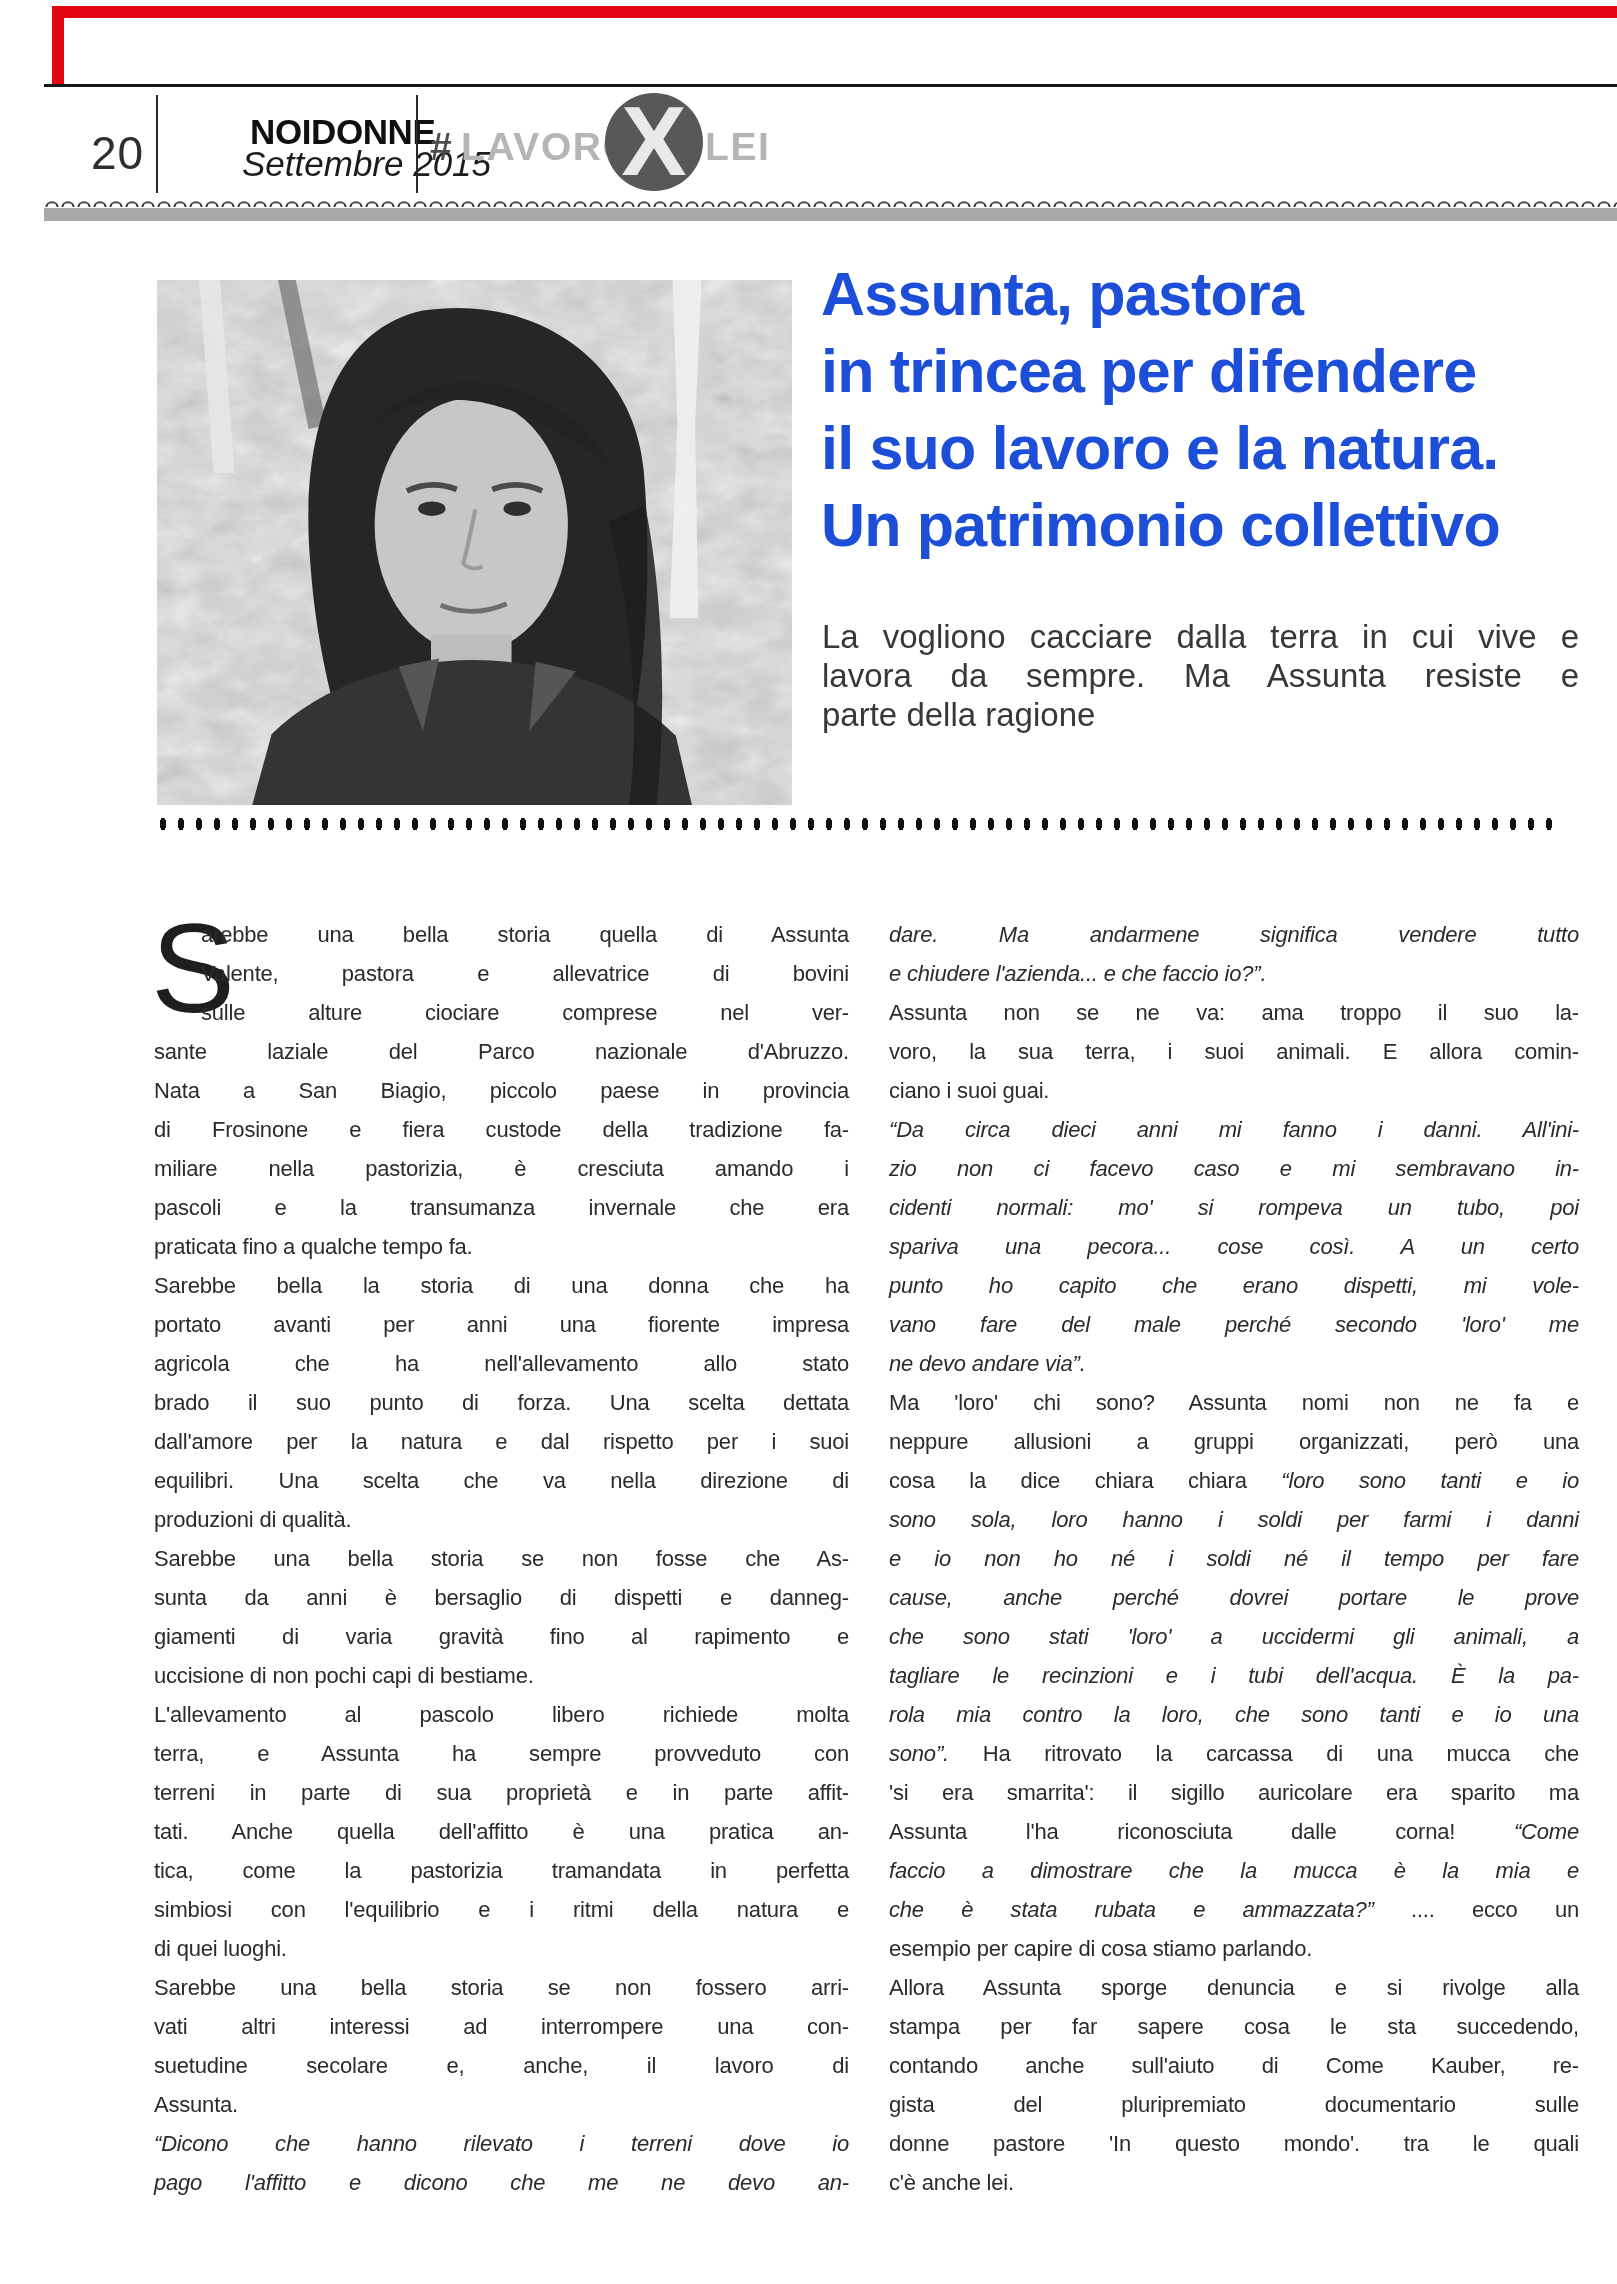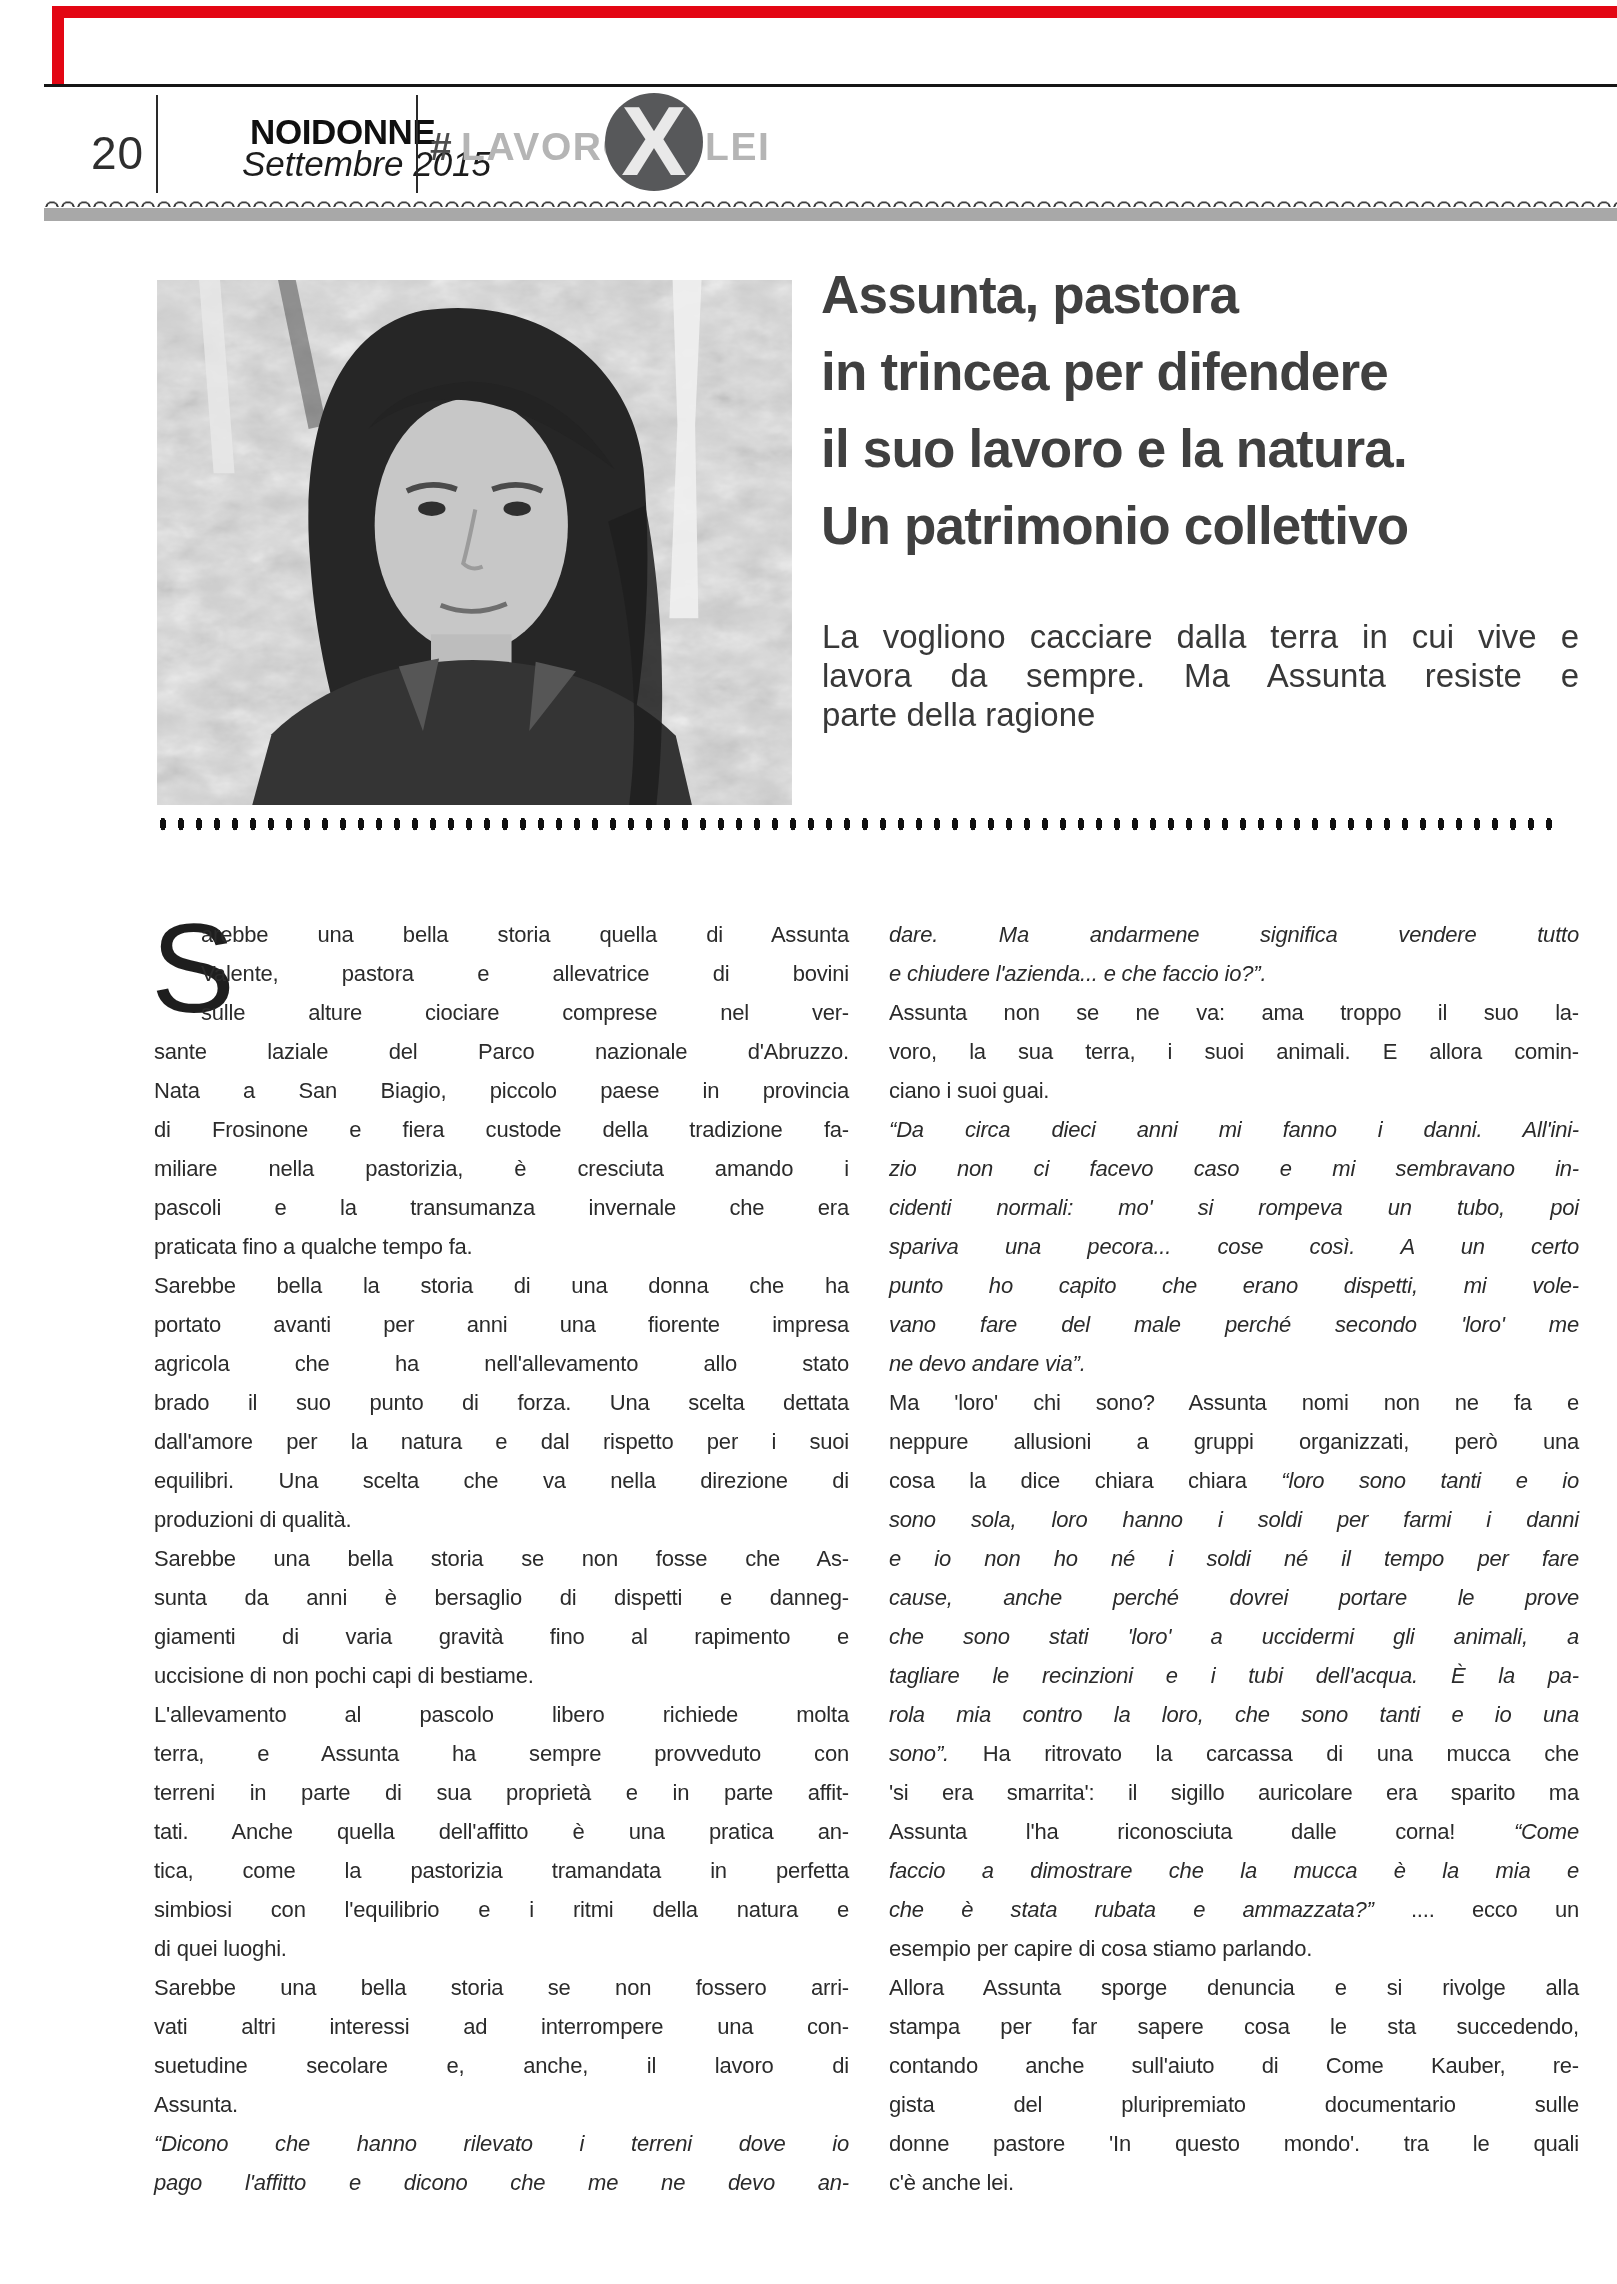--- a/index.html
+++ b/index.html
@@ -21,22 +21,22 @@
   .logo-circle{left:561px;top:93px;width:98px;height:98px;border-radius:50%;background:#57585a;z-index:1;}
   .logo-x{left:559px;top:86px;width:102px;text-align:center;font-size:98px;line-height:110px;
           font-weight:900;color:#e9e9e9;z-index:2;}
   .logo-lei{left:661px;top:125px;font-size:39px;font-weight:900;color:#b5b5b5;letter-spacing:1.6px;z-index:3;}
   .zigzag{left:0;top:196px;width:1618px;height:10.5px;
           background:radial-gradient(ellipse 8px 6.4px at 8px 10.5px, rgba(0,0,0,0) 4.4px, #3a3a3a 4.8px, #3a3a3a 6.4px, rgba(0,0,0,0) 6.8px);
           background-size:16px 10.5px;background-repeat:repeat-x;}
   .graybar{left:0;top:208px;width:1618px;height:13px;background:#a8a8a8;}
   
   .photo{left:113px;top:280px;width:635px;height:525px;background:#d8d8d8;}
-  .title{left:777px;top:256px;width:773px;font-size:53px;line-height:77px;font-weight:600;
-         letter-spacing:-0.8px;color:#404040;}
+  .title{left:777px;top:256px;width:773px;font-size:61px;line-height:77px;font-weight:600;
+         letter-spacing:-0.8px;color:#1d4ed8;}
   .standfirst{left:778px;top:617px;width:757px;font-size:33px;line-height:40px;color:#383838;}
   .standfirst .bl.j{text-align:justify;text-align-last:justify;}
   .dotrow{left:110px;top:815px;width:1403px;height:17.7px;
           background:radial-gradient(ellipse 3.2px 6.4px at 8.9px 8.9px, #101010 98%, rgba(0,0,0,0) 100%);
           background-size:18px 17.7px;background-repeat:repeat-x;}
   
   .col{font-size:22px;line-height:39px;color:#2b2b2b;letter-spacing:-0.2px;}
   .col-left{left:110px;top:915px;width:695px;}
   .col-right{left:845px;top:915px;width:690px;}
   .bl{height:39px;overflow:visible;}

